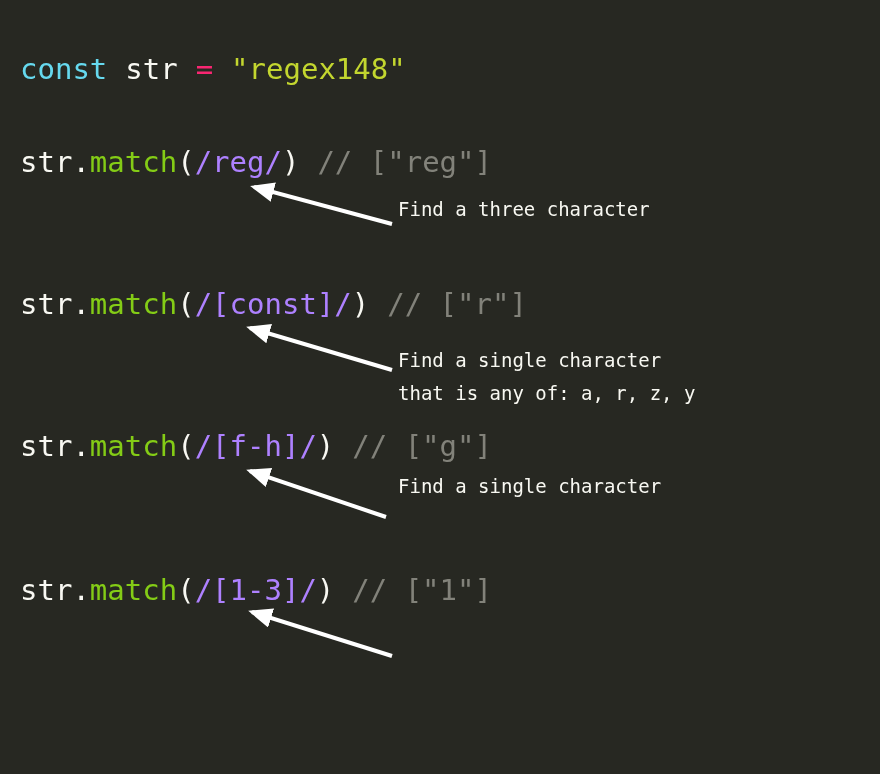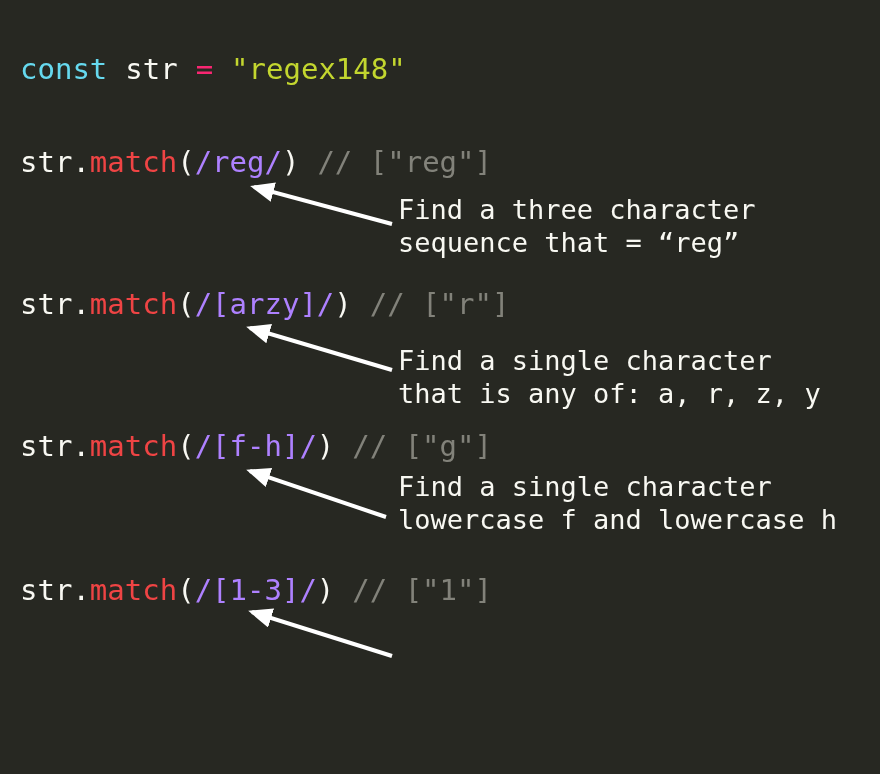--- a/index.html
+++ b/index.html
@@ -2,44 +2,44 @@
 <html><head>
 <meta charset="utf-8">
 <style>
   html,body{margin:0;padding:0}
   body{
     width:880px;height:774px;position:relative;overflow:hidden;
     background:#272822;
     font-family:"DejaVu Sans Mono","Liberation Mono",monospace;
   }
   .code-line{position:absolute;left:20px;font-size:29px;line-height:34px;white-space:pre}
-  .note{position:absolute;left:398px;font-size:27px;line-height:33px;color:#f8f8f2;white-space:pre}
+  .note{position:absolute;left:398px;font-size:19px;line-height:33px;color:#f8f8f2;white-space:pre}
   .tok-keyword{color:#66d9ef;margin-right:.62em}
   .tok-plain{color:#f8f8f2}
   .tok-var{color:#f8f8f2;margin-right:.62em}
   .tok-op{color:#f92672;margin-right:.62em}
   .tok-string{color:#c3d62f}
-  .tok-method{color:#ef4444}
+  .tok-method{color:#84cc16}
   .tok-regex{color:#ae81ff}
   .tok-comment{color:#82827a;margin-left:.62em}
   svg.arrows{position:absolute;left:0;top:0;pointer-events:none}
 </style>
 </head>
 <body>
 
 <div class="code-line" style="top:52px"><span class="tok-keyword">const</span><span class="tok-var">str</span><span class="tok-op">=</span><span class="tok-string">"regex148"</span></div>
 
 <div class="code-line" style="top:145px"><span class="tok-plain">str.</span><span class="tok-method">match</span><span class="tok-plain">(</span><span class="tok-regex">/reg/</span><span class="tok-plain">)</span><span class="tok-comment">// ["reg"]</span></div>
-<div class="note" style="top:193px"><div>Find a three character</div><div>sequence that = “reg”</div></div>
+<div class="note" style="top:193px"><div>Find a three character</div></div>
 
-<div class="code-line" style="top:287px"><span class="tok-plain">str.</span><span class="tok-method">match</span><span class="tok-plain">(</span><span class="tok-regex">/[arzy]/</span><span class="tok-plain">)</span><span class="tok-comment">// ["r"]</span></div>
+<div class="code-line" style="top:287px"><span class="tok-plain">str.</span><span class="tok-method">match</span><span class="tok-plain">(</span><span class="tok-regex">/[const]/</span><span class="tok-plain">)</span><span class="tok-comment">// ["r"]</span></div>
 <div class="note" style="top:344px"><div>Find a single character</div><div>that is any of: a, r, z, y</div></div>
 
 <div class="code-line" style="top:429px"><span class="tok-plain">str.</span><span class="tok-method">match</span><span class="tok-plain">(</span><span class="tok-regex">/[f-h]/</span><span class="tok-plain">)</span><span class="tok-comment">// ["g"]</span></div>
-<div class="note" style="top:470px"><div>Find a single character</div><div>lowercase f and lowercase h</div></div>
+<div class="note" style="top:470px"><div>Find a single character</div></div>
 
 <div class="code-line" style="top:573px"><span class="tok-plain">str.</span><span class="tok-method">match</span><span class="tok-plain">(</span><span class="tok-regex">/[1-3]/</span><span class="tok-plain">)</span><span class="tok-comment">// ["1"]</span></div>
 <div class="note" style="top:630px"></div>
 
 <svg class="arrows" width="880" height="774" viewBox="0 0 880 774">
   <defs>
     <marker id="ah" markerWidth="8" markerHeight="8" refX="5" refY="2.5" orient="auto">
       <path d="M0,0 L6,2.5 L0,5 Z" fill="#ffffff"></path>
     </marker>
   </defs>

